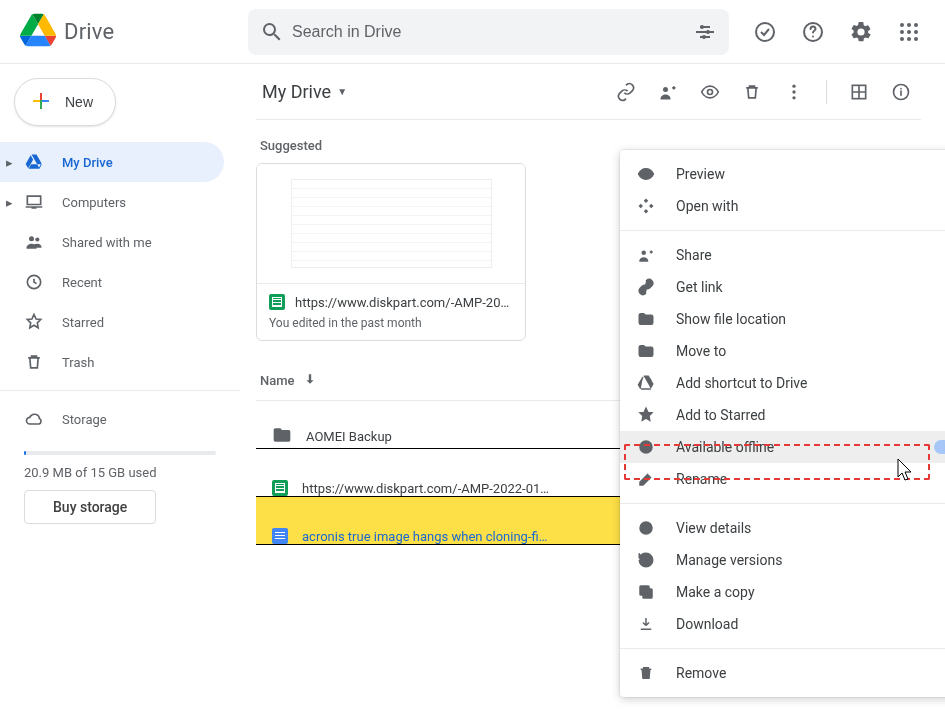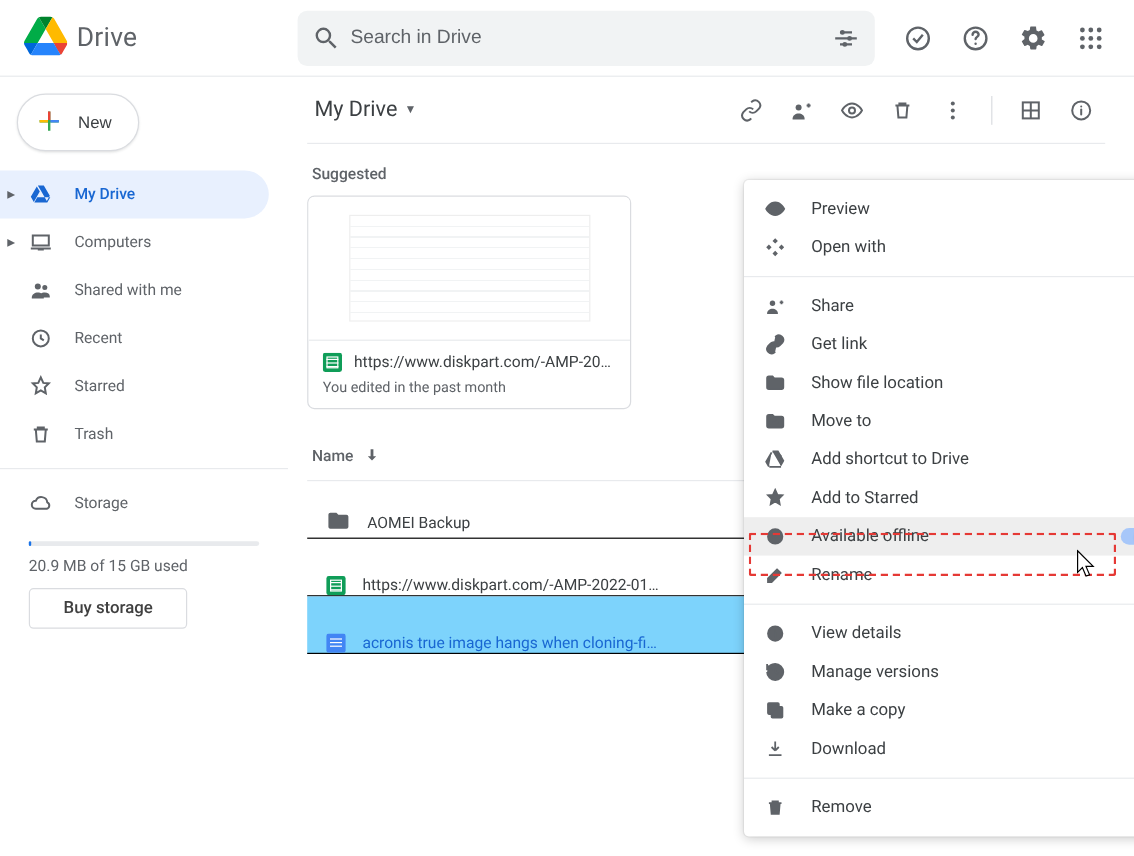--- a/index.html
+++ b/index.html
@@ -54,21 +54,21 @@
   .sheets-icon { width: 16px; height: 16px; background:#0f9d58; border-radius:2px; position:relative; flex-shrink:0; }
   .sheets-icon::after { content:''; position:absolute; inset:3px; border:1px solid #fff; }
   .sheets-icon::before { content:''; position:absolute; left:3px; right:3px; top:50%; height:1px; background:#fff; box-shadow: 0 -3px 0 #fff, 0 3px 0 #fff; }
   .docs-icon { width: 16px; height: 16px; background:#4285f4; border-radius:2px; position:relative; flex-shrink:0; }
   .docs-icon::after { content:''; position:absolute; left:3px; right:3px; top:4px; height:1px; background:#fff; box-shadow: 0 3px 0 #fff, 0 6px 0 #fff; }
 
   .list-header-row { display: flex; align-items: center; border-bottom: 1px solid #e8eaed; height: 40px; margin-top: 20px; font-size: 13px; font-weight: 500; color: #5f6368; }
   .col-name { flex: 1; display:flex; align-items:center; gap:8px; padding-left: 4px; }
   .col-owner { width: 80px; text-align:left; }
   .file-row { display: flex; align-items: flex-end; height: 48px; border-bottom: 1px solid #000000; font-size: 13px; color: #3c4043; cursor:pointer; }
-  .file-row.selected { background: #7dd3fc; color: #1967d2; }
+  .file-row.selected { background: #fde047; color: #1967d2; }
   .file-name { flex: 1; display:flex; align-items:center; gap: 14px; padding-left: 16px; white-space:nowrap; overflow:hidden; }
   .file-name-text { overflow:hidden; text-overflow:ellipsis; }
   .file-owner { width: 80px; color: #5f6368; }
   .file-row.selected .file-owner { color: #1967d2; }
   .folder-icon { width: 20px; height: 20px; fill:#5f6368; }
 
   
   .context-menu { position: absolute; top: 150px; left: 620px; width: 360px; background: #fff; border-radius: 4px; box-shadow: 0 2px 10px rgba(0,0,0,.2), 0 0 0 1px rgba(0,0,0,.05); padding: 8px 0; z-index: 50; font-size: 14px; color: #3c4043; }
   .menu-item { display: flex; align-items: center; height: 32px; padding: 0 16px; gap: 20px; cursor:pointer; position:relative; }
   .menu-item.highlight { background: #eeeeee; }

